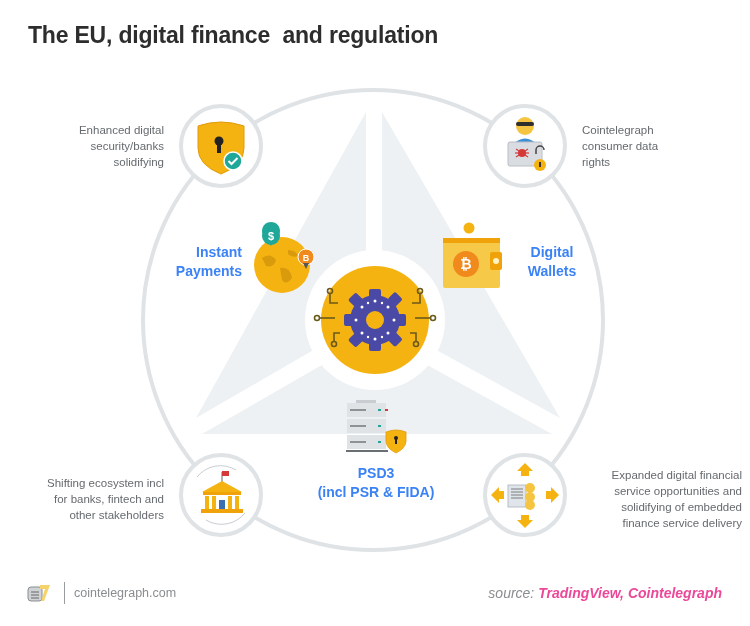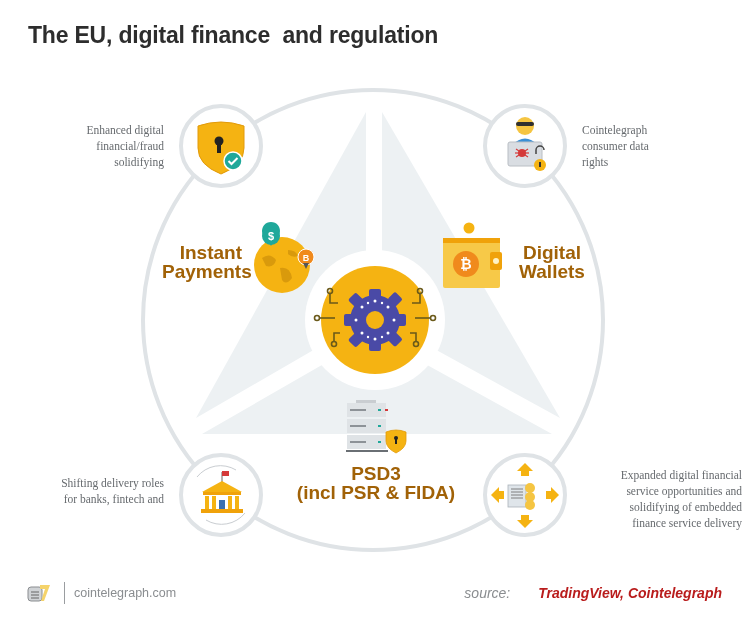--- a/index.html
+++ b/index.html
@@ -1,27 +1,27 @@
 <!DOCTYPE html>
 <html><head>
 <meta charset="utf-8">
 <style>
   html, body { margin:0; padding:0; background:#ffffff; }
   body { width:750px; height:626px; position:relative; overflow:hidden; font-family:"Liberation Sans", "DejaVu Sans", sans-serif; }
   .title { position:absolute; left:28px; top:22px; font-size:23px; font-weight:bold; color:#2d2d2d; letter-spacing:-0.2px; white-space:pre; }
   svg.diagram { position:absolute; left:0; top:0; }
-  .side-text { position:absolute; font-size:11.5px; line-height:16px; color:#666a6e;font-family:Liberation Serif, serif; }
+  .side-text { position:absolute; font-size:11.5px; line-height:16px; color:#666a6e; }
   .side-text.right-align { text-align:right; }
   .side-text.left-align { text-align:left; }
-  .label-bold { position:absolute; font-size:19px; font-weight:bold; color:#a16207; line-height:19px; }
+  .label-bold { position:absolute; font-size:14px; font-weight:bold; color:#3b82f6; line-height:19px; }
   .footer-url { position:absolute; left:74px; top:586px; font-size:12.5px; color:#8a8d90; }
   .footer-divider { position:absolute; left:64px; top:582px; width:1px; height:22px; background:#9a9da0; }
   .footer-logo { position:absolute; left:26px; top:581px; width:26px; height:24px; }
   .source { position:absolute; right:28px; top:585px; font-size:14px; color:#8a8d90; font-style:italic; }
-  .source b { color:#b91c1c; font-weight:bold;margin-left:24px; }
+  .source b { color:#ec4899; font-weight:bold; }
 </style>
 </head>
 <body>
 
 <div class="title">The EU, digital finance  and regulation</div>
 
 <svg class="diagram" width="750" height="626" viewBox="0 0 750 626">
 
   <circle cx="373" cy="320" r="230" fill="none" stroke="#dfe3e6" stroke-width="4"></circle>
 
@@ -191,33 +191,34 @@
     <rect x="385" y="409" width="3" height="2" fill="#d43a3a"></rect>
     <rect x="346" y="450" width="42" height="2" fill="#6a6f74"></rect>
     <path d="M386 432 Q396 428 406 432 V441 Q406 448 396 453 Q386 448 386 441 Z" fill="#f5b312" stroke="#e29a0a" stroke-width="0.8"></path>
     <circle cx="396" cy="438" r="2" fill="#222"></circle>
       <rect x="395" y="439" width="2" height="5" fill="#222"></rect>
   </g>
 </svg>
 
 <div class="side-text right-align" style="left:40px; top:122px; width:124px;">
   <div>Enhanced digital</div>
-  <div>financial/fraud</div>
+  <div>security/banks</div>
   <div>solidifying</div>
 </div>
 
 <div class="side-text left-align" style="left:582px; top:122px; width:140px;">
   <div>Cointelegraph</div>
   <div>consumer data</div>
   <div>rights</div>
 </div>
 
 <div class="side-text right-align" style="left:18px; top:475px; width:146px;">
-  <div>Shifting delivery roles</div>
+  <div>Shifting ecosystem incl</div>
   <div>for banks, fintech and</div>
+  <div>other stakeholders</div>
 </div>
 
 <div class="side-text left-align" style="left:582px; top:467px; width:160px;text-align:right;">
   <div>Expanded digital financial</div>
   <div>service opportunities and</div>
   <div>solidifying of embedded</div>
   <div>finance service delivery</div>
 </div>
 
 <div class="label-bold" style="left:162px; top:243px; width:80px; text-align:right;">

